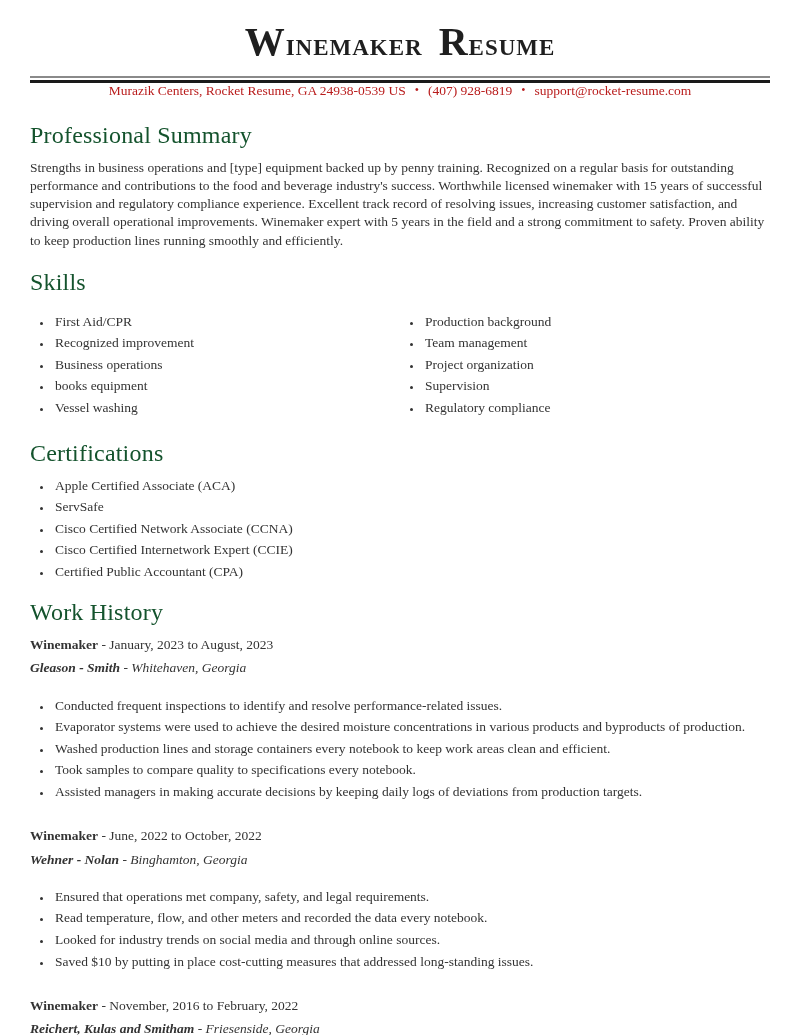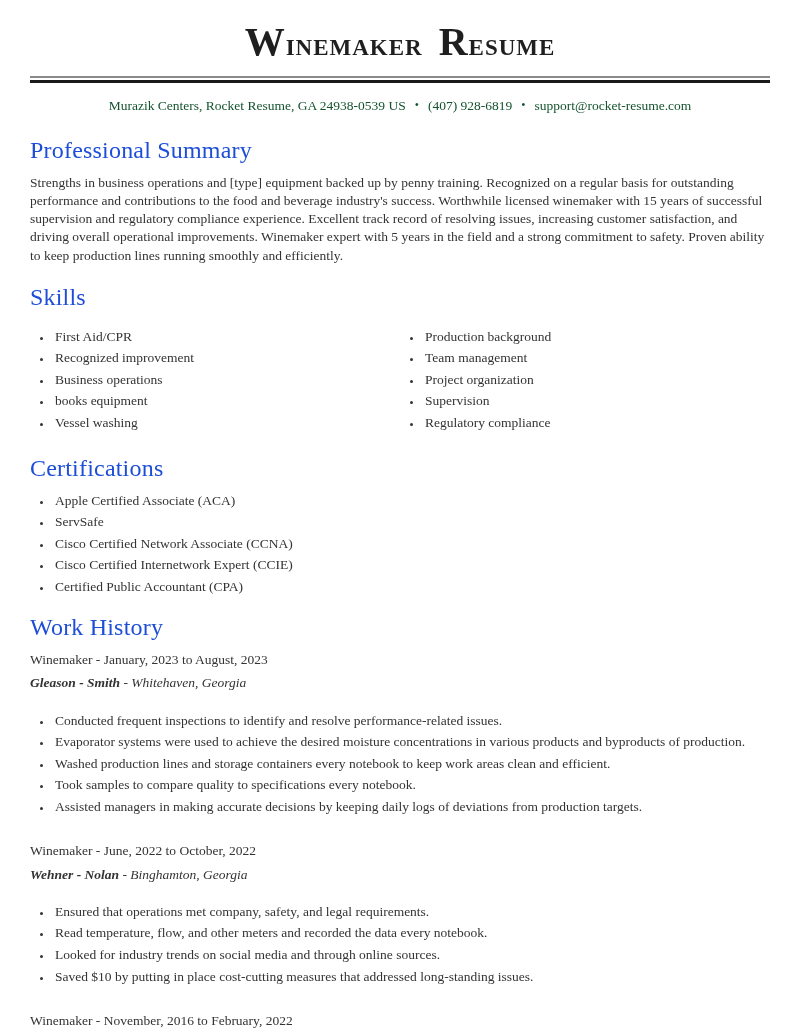--- a/index.html
+++ b/index.html
@@ -35,31 +35,30 @@
     height: 0;
   }
   .rule-bottom {
     border-top: 3px solid #1a1a1a;
     margin-top: 2px;
     height: 0;
   }
 
   .contact {
     text-align: center;
-    margin-top: 15px;
     font-size: 13.5px;
-    color: #14532d;
+    color: #b91c1c;
   }
   .contact .sep { margin: 0 9px; font-size: 12px; position: relative; top: -1px; }
 
   
   h2 {
     font-size: 24px;
     font-weight: 400;
-    color: #1d4ed8;
+    color: #14532d;
     margin: 19px 0 10px 0;
     letter-spacing: 0.2px;
   }
   h2.first { margin-top: 23px; }
 
   
   .summary {
     margin: 0;
     line-height: 1.345;
     color: #333333;
@@ -78,21 +77,21 @@
   li::marker { font-size: 0.85em; }
 
   .skills-grid {
     display: grid;
     grid-template-columns: 1fr 1fr;
   }
 
   
   .job + .job { margin-top: 27px; }
   .job-line1 { line-height: 1.35; }
-  .job-title { font-weight: 400; }
+  .job-title { font-weight: 700; }
   .job-line2 { margin-top: 5px; font-style: italic; line-height: 1.35; }
   .job-company { font-weight: 700; }
   .job ul { margin-top: 19px; }
 </style>
 </head>
 <body>
 
 <div class="page">
 
   <div class="title">

